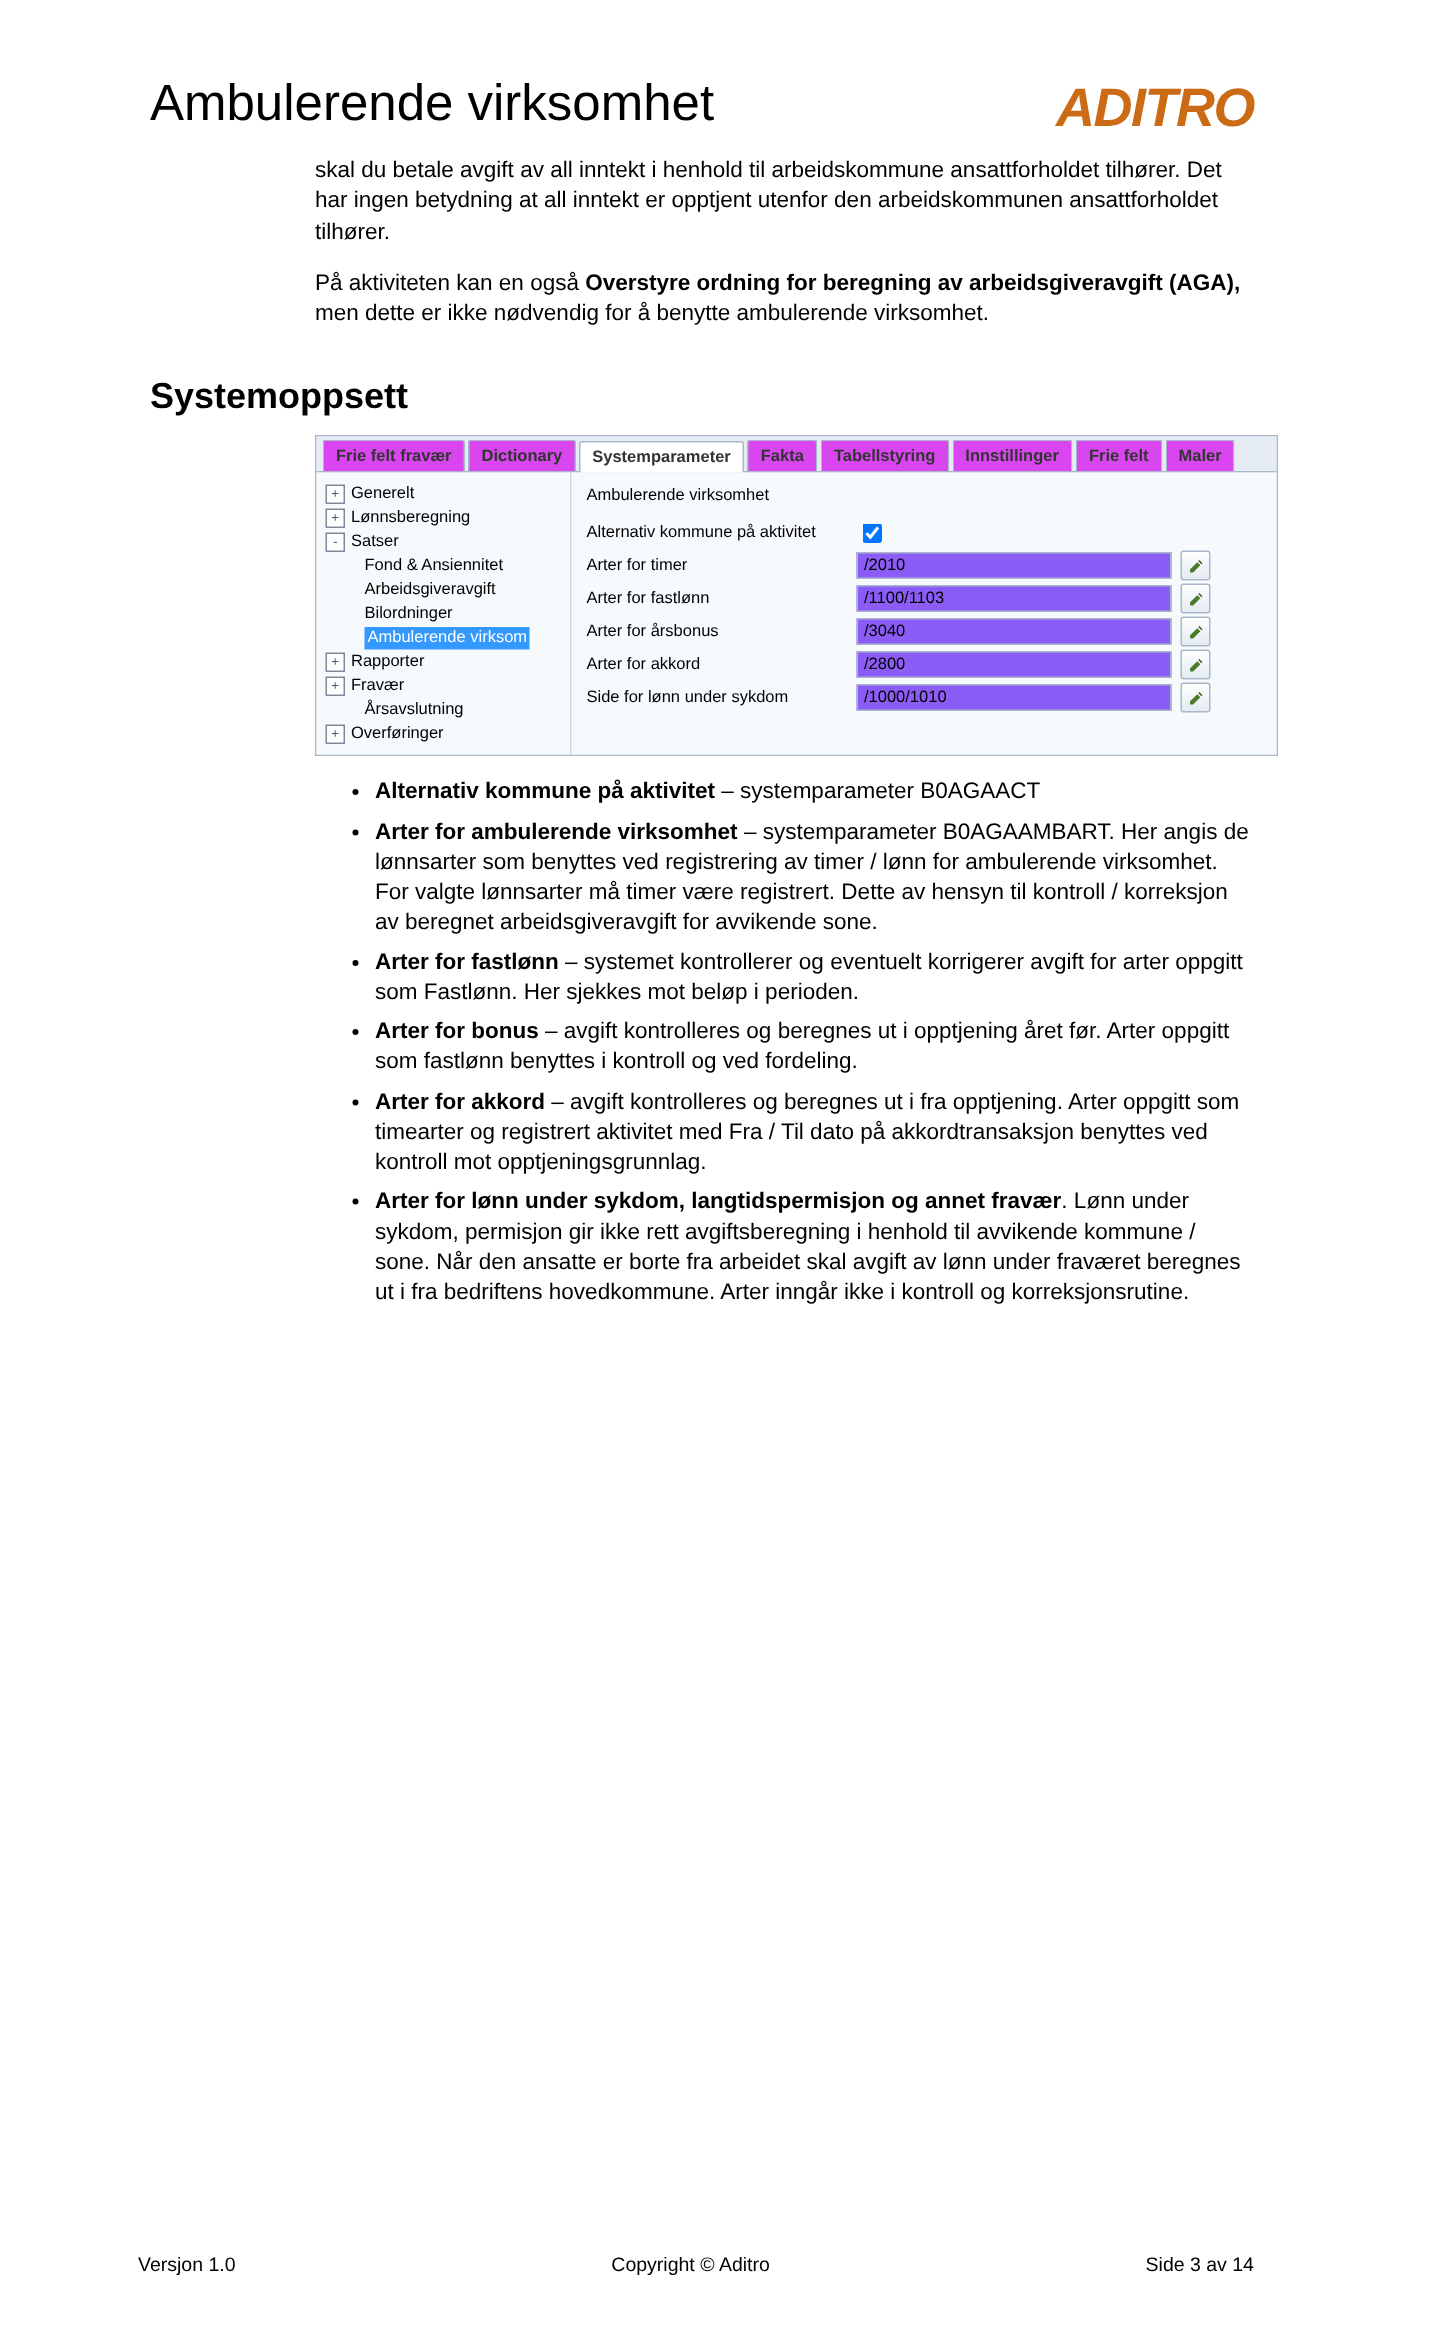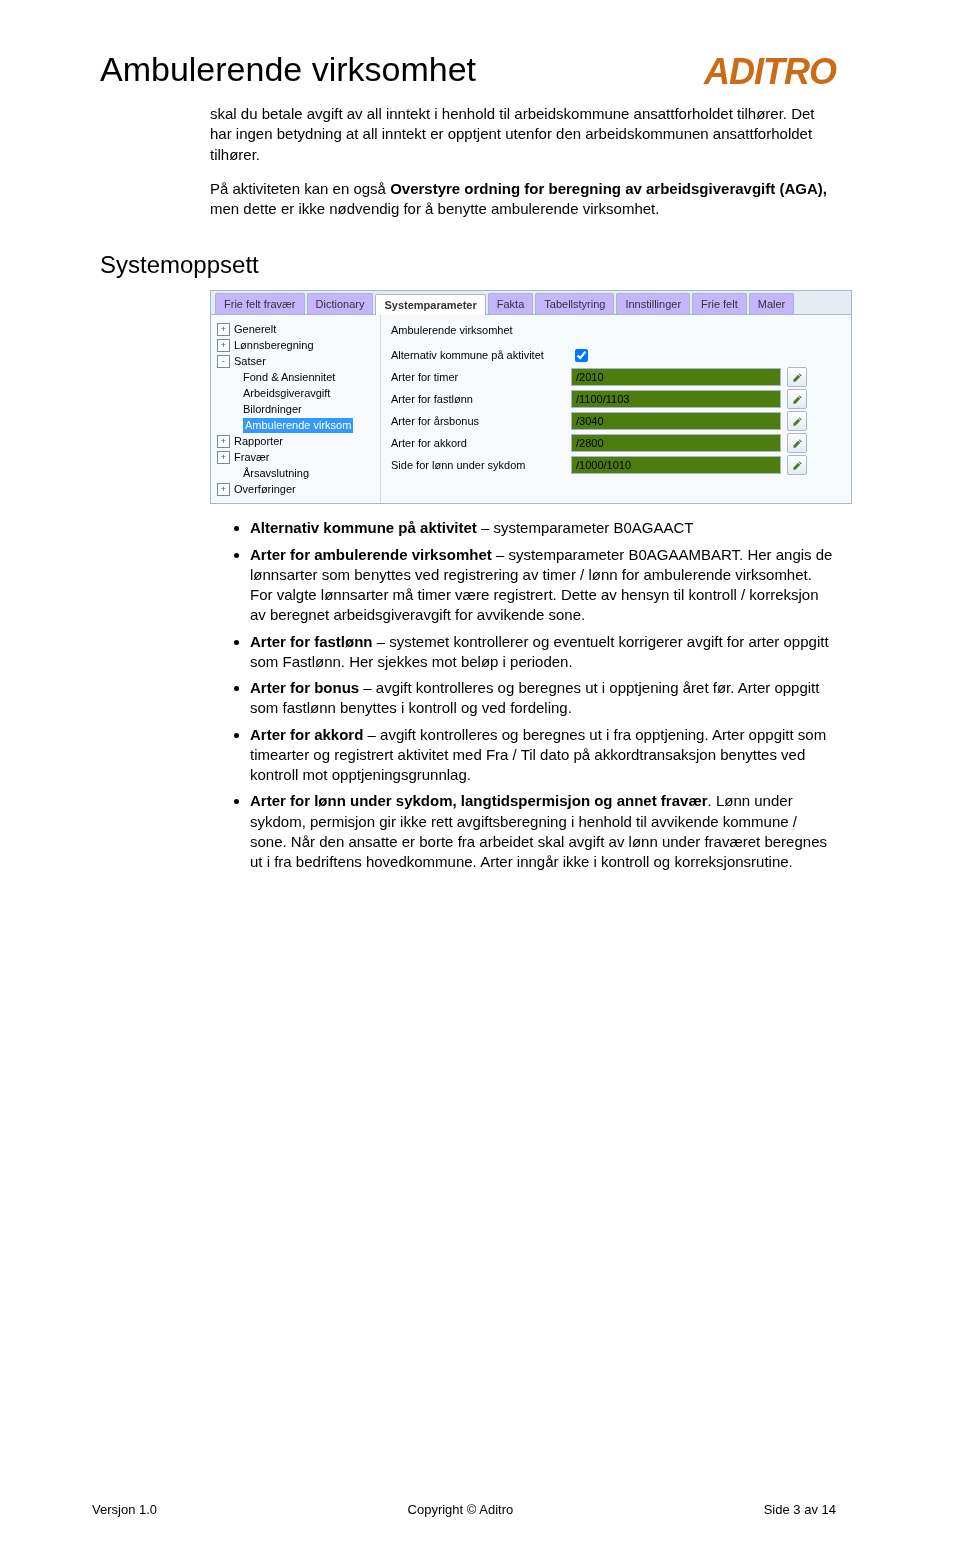--- a/index.html
+++ b/index.html
@@ -44,21 +44,21 @@
     margin-left: 110px;
     margin-right: 0;
     font-size: 15px;
     line-height: 1.35;
   }
   .para {
     margin: 14px 0;
   }
   .section-heading {
     font-size: 24px;
-    font-weight: normal;
+    font-weight: bold;
     margin: 30px 0 6px -110px;
   }
   .bold { font-weight: bold; }
   ul.bullets {
     margin: 10px 0;
     padding-left: 40px;
   }
   ul.bullets > li {
     margin: 6px 0;
     line-height: 1.35;
@@ -78,26 +78,27 @@
     background: #e6ecf3;
     border-bottom: 1px solid #a9b7c9;
     gap: 0;
     padding: 2px 4px 0 4px;
     align-items: flex-end;
   }
   .tab {
     padding: 3px 8px;
     border: 1px solid #a9b7c9;
     border-bottom: none;
-    background: #c4b5fd;
+    background: #d946ef;
     border-radius: 2px 2px 0 0;
     margin-right: 2px;
     color: #333;
     cursor: default;
     white-space: nowrap;
+    font-weight: bold;
   }
   .tab.active {
     background: #ffffff;
     font-weight: bold;
     position: relative;
     top: 1px;
   }
   .screenshot-body {
     display: flex;
     background: #f7fafd;
@@ -147,21 +148,21 @@
     display: flex;
     align-items: center;
     height: 22px;
   }
   .form-label {
     width: 180px;
     font-size: 11px;
   }
   .form-input {
     border: 1px solid #a9b7c9;
-    background: #4d7c0f;
+    background: #8b5cf6;
     height: 16px;
     width: 200px;
     padding: 0 4px;
     font-size: 11px;
     font-family: inherit;
   }
   .form-cb {
     width: 13px;
     height: 13px;
   }

